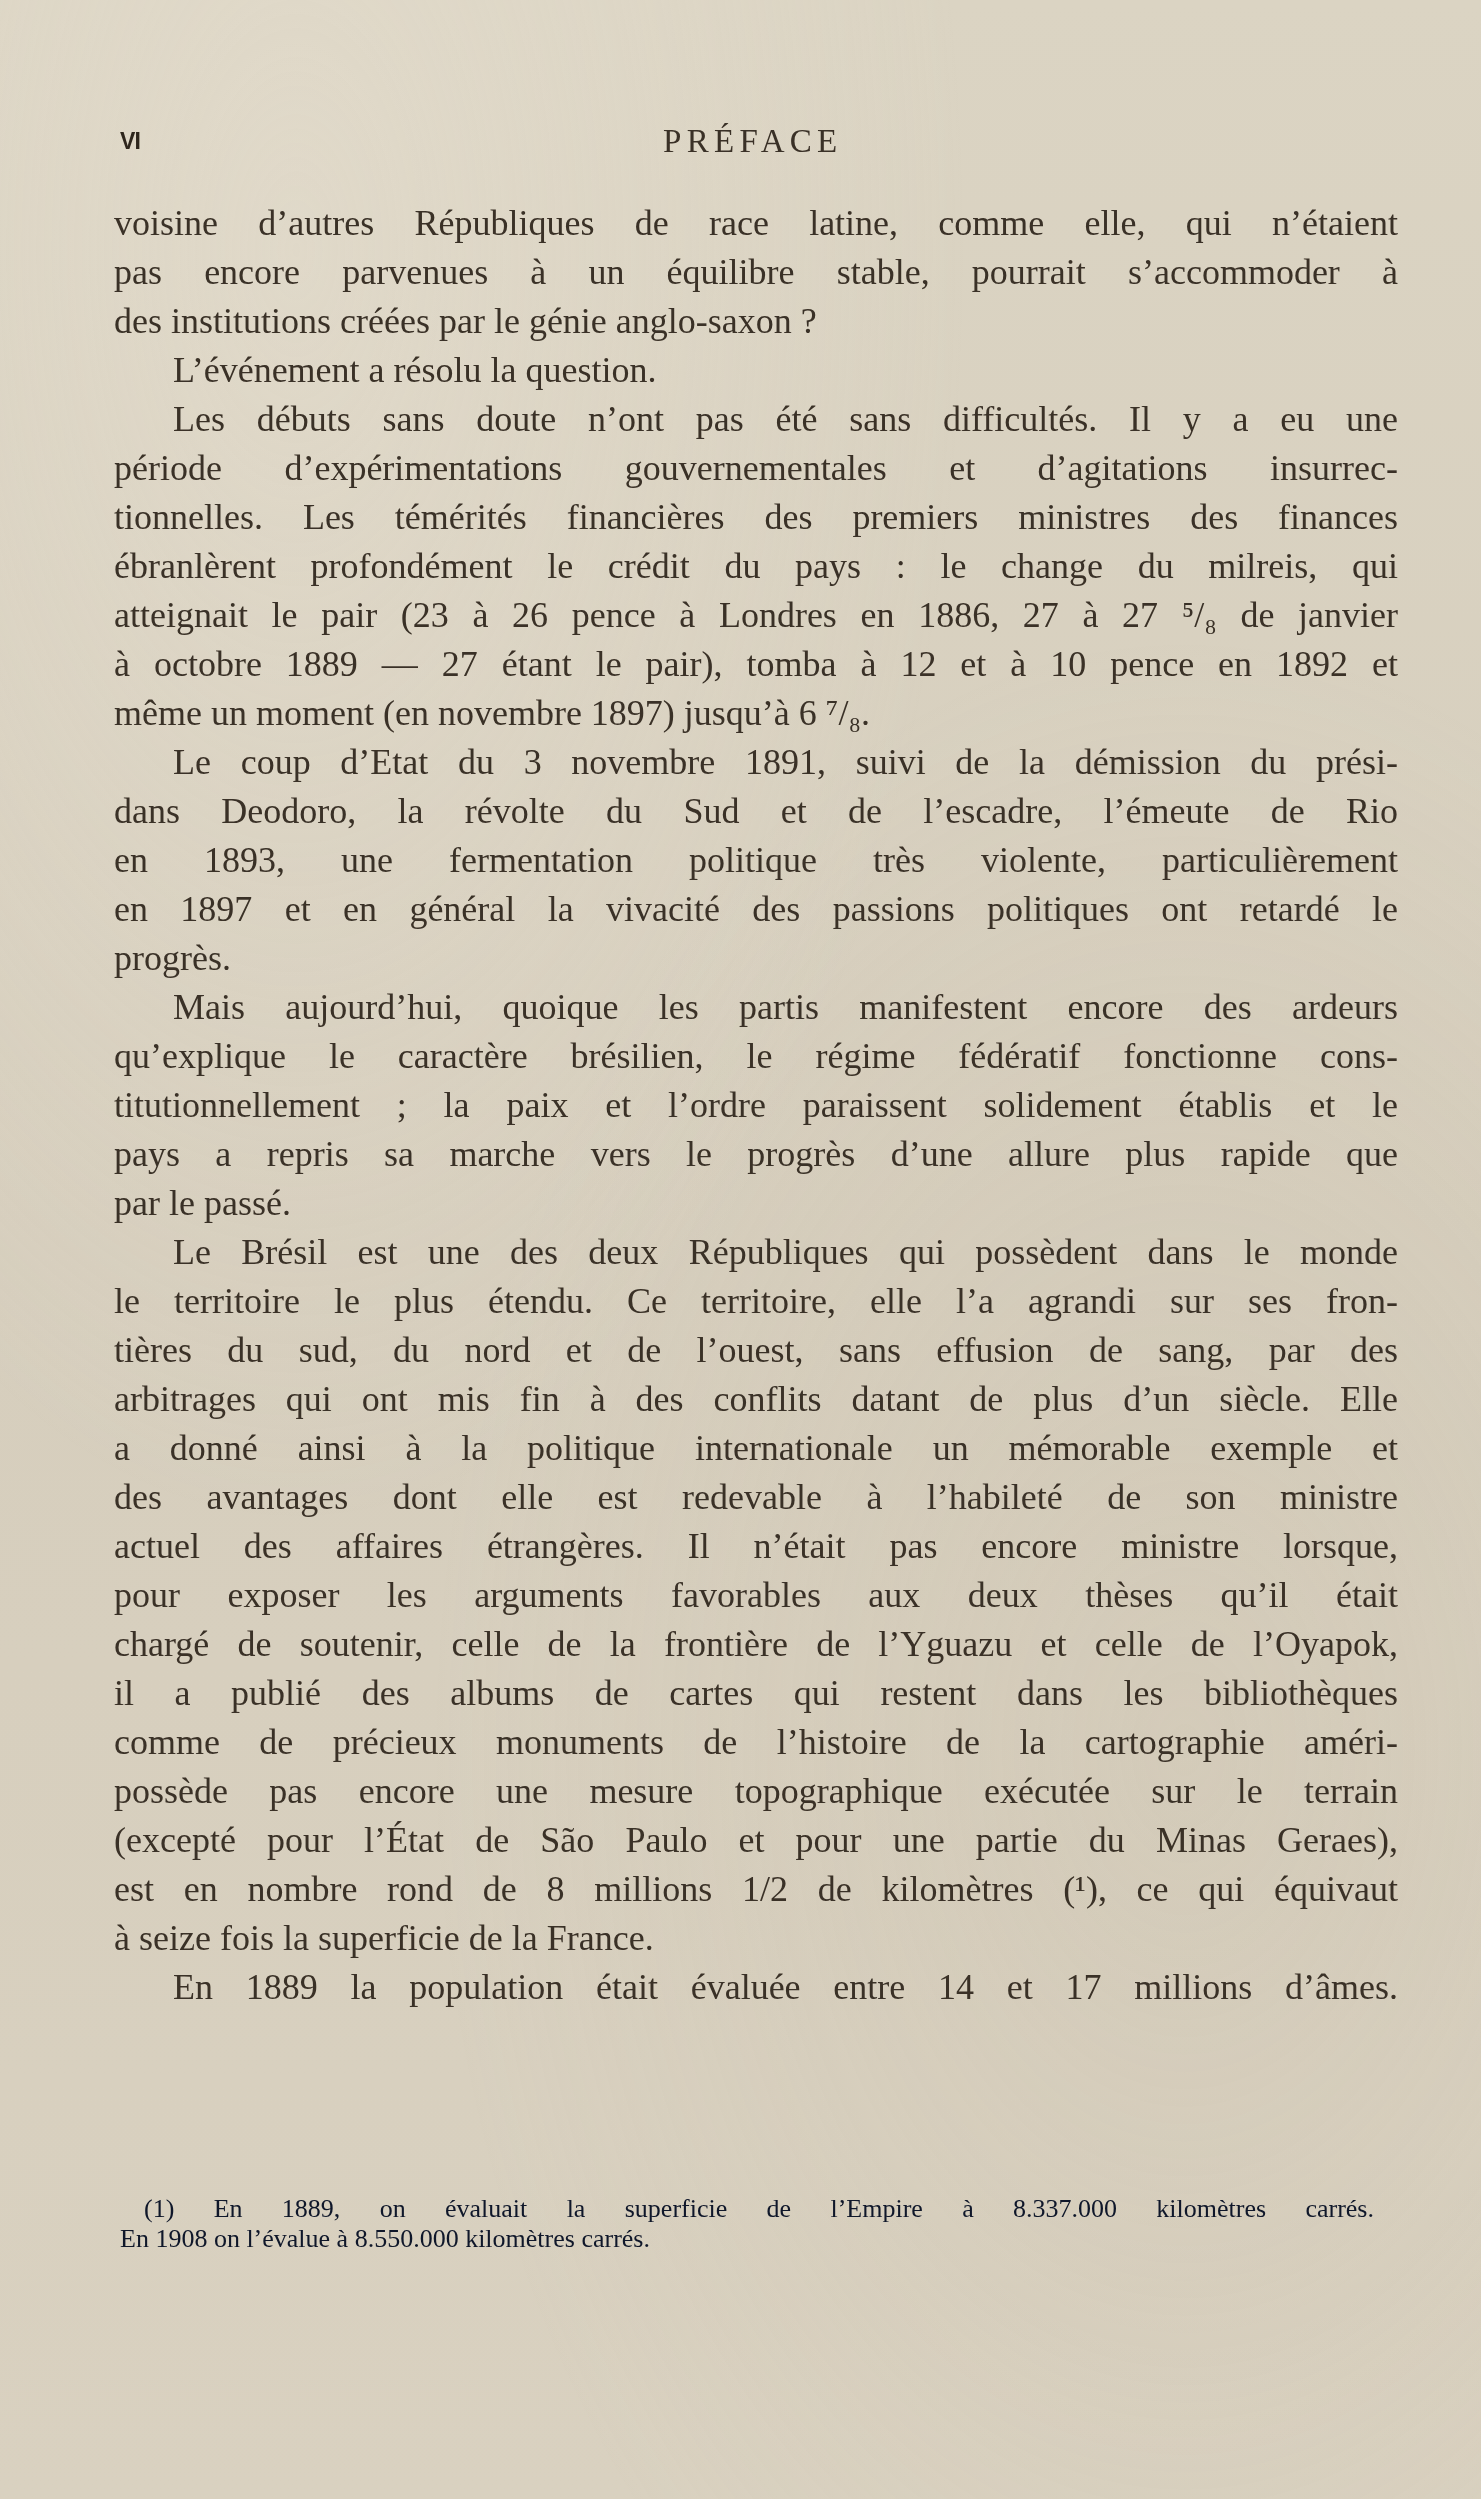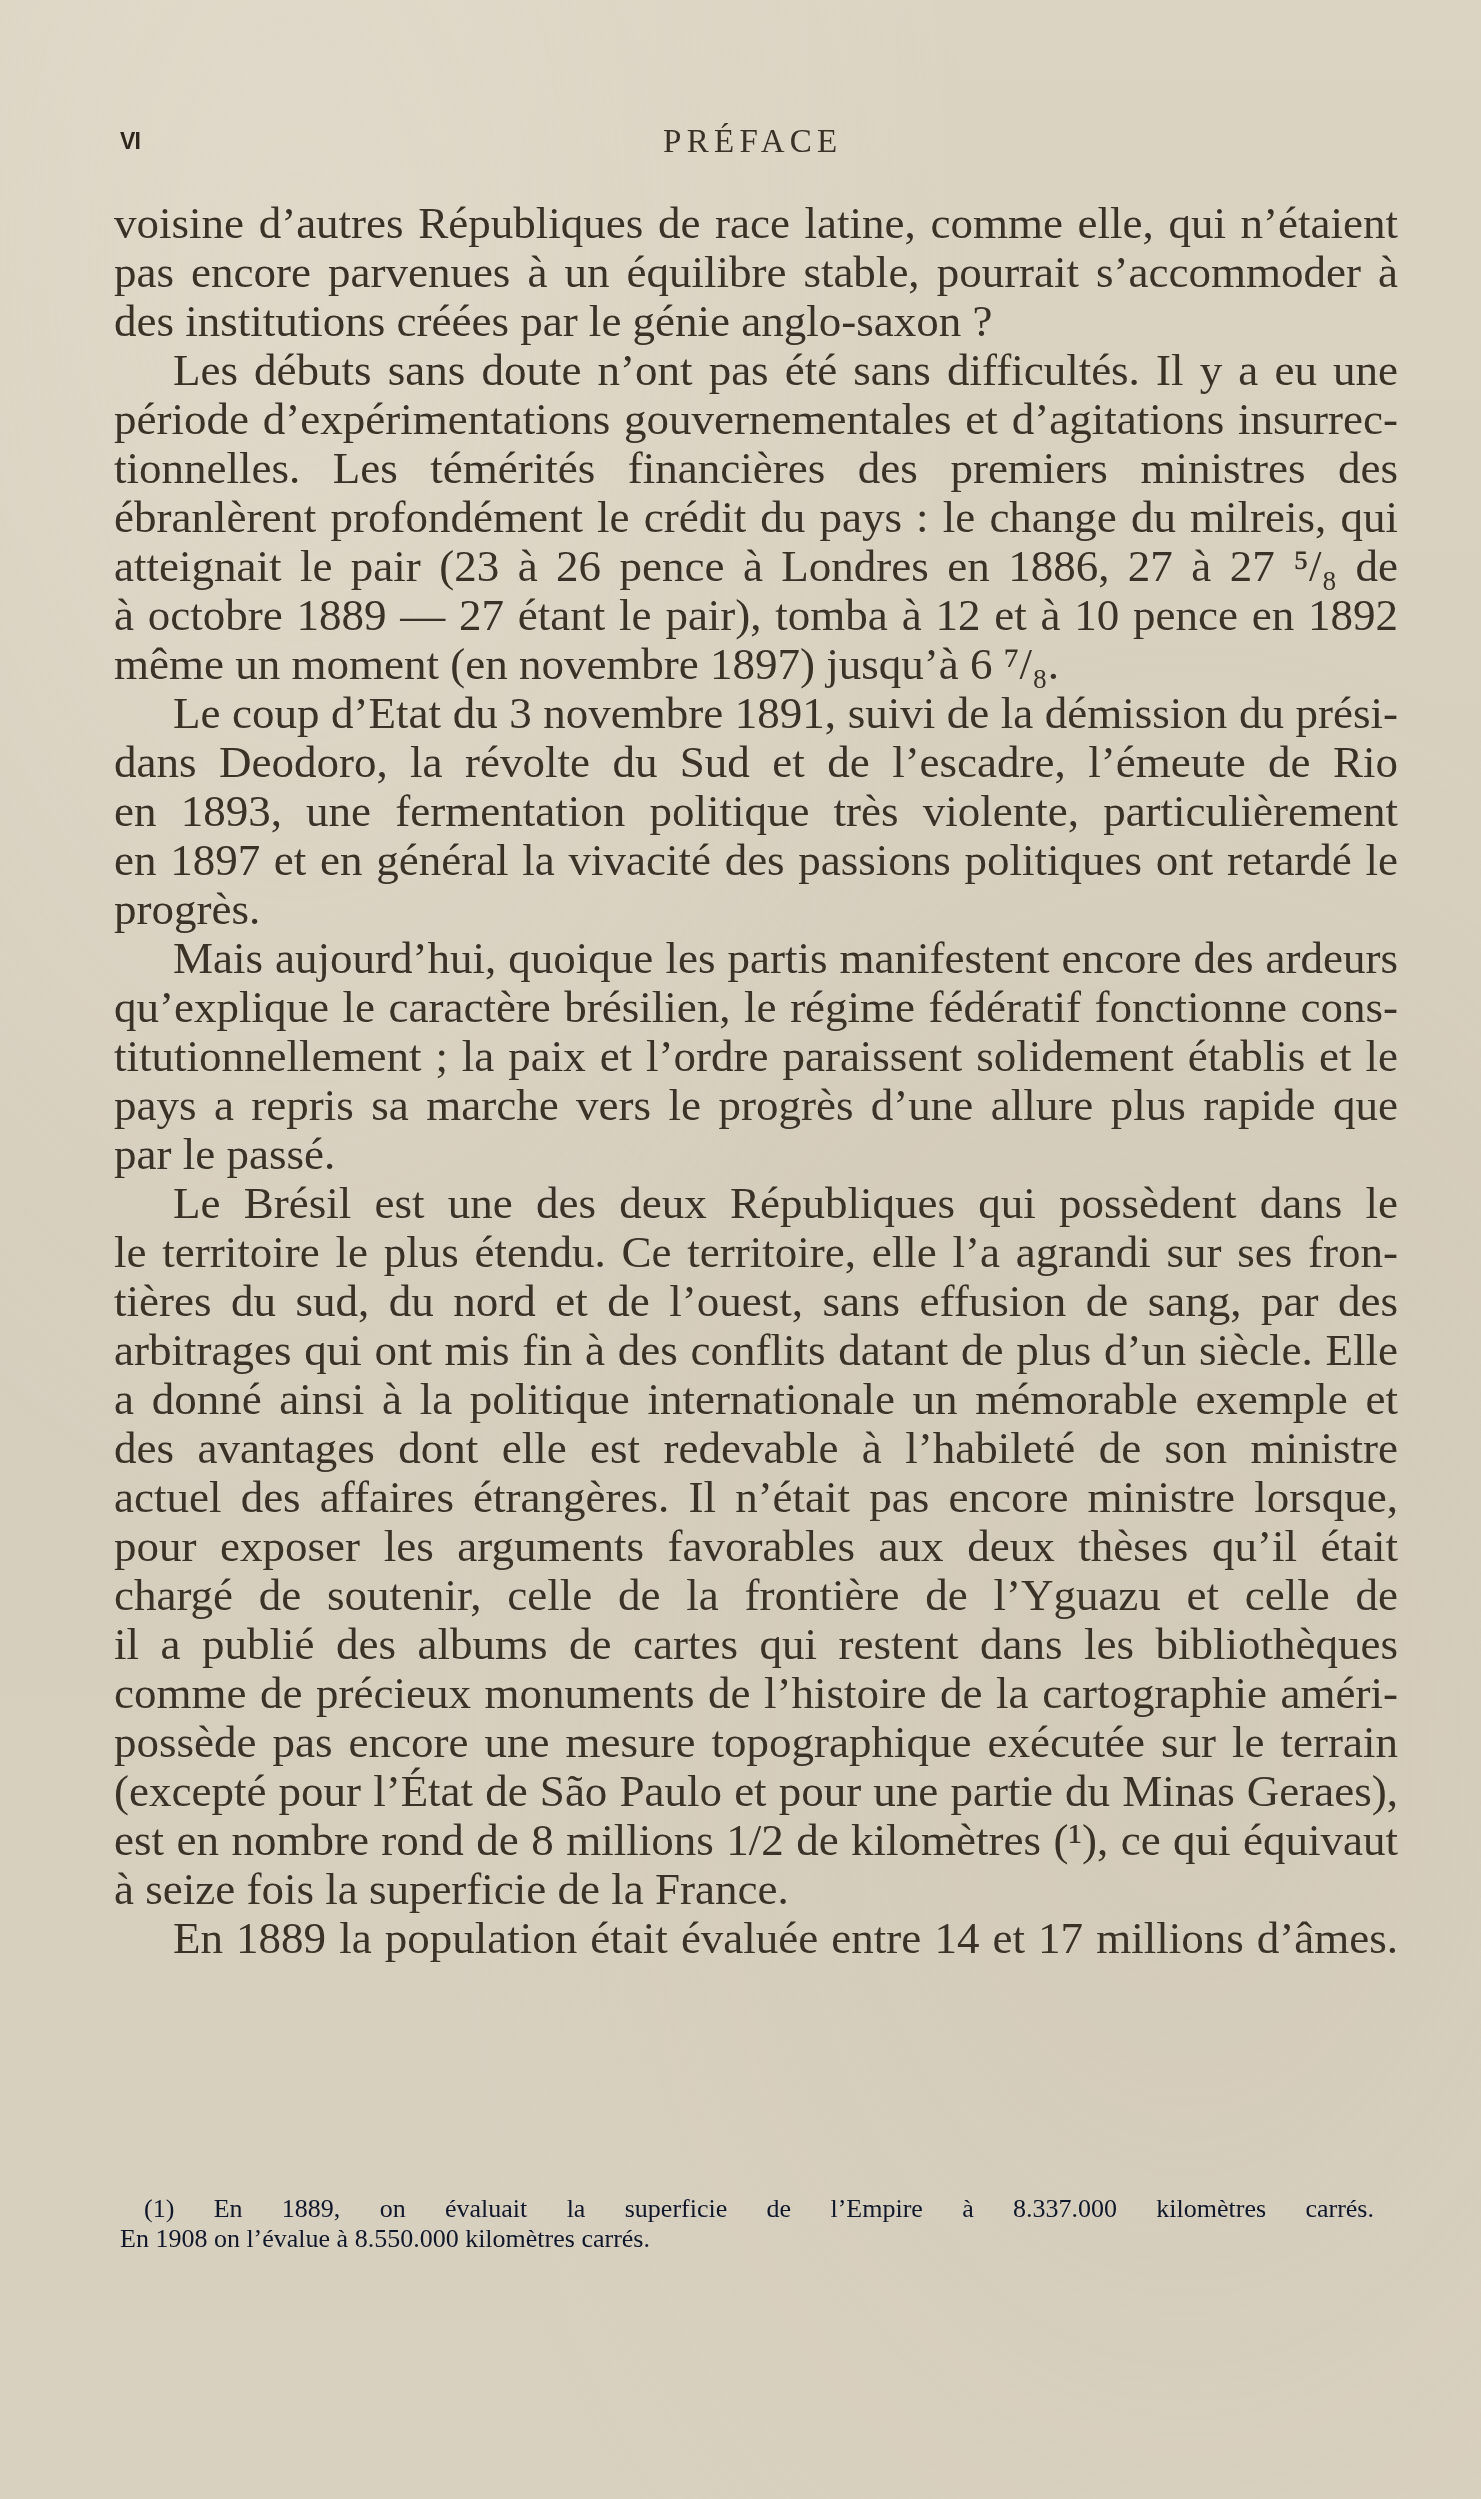--- a/index.html
+++ b/index.html
@@ -52,21 +52,21 @@
   }
   .body-text {
     position: absolute;
     left: 114px;
     top: 199px;
     width: 1284px;
   }
   .line {
     height: 49px;
     line-height: 49px;
-    font-size: 45px;
+    font-size: 36px;
     white-space: nowrap;
     text-align: justify;
     text-align-last: justify;
     overflow: visible;
   }
   .line.indent {
     padding-left: 59px;
   }
   .line.last {
     text-align: left;
@@ -99,20 +99,21 @@
 
   <div class="running-head">
     <span class="folio">VI</span>
     <span class="running-title">PRÉFACE</span>
   </div>
 
   <div class="body-text">
     <div class="line" style="white-space: normal; overflow: hidden;">voisine d’autres Républiques de race latine, comme elle, qui n’étaient</div>
     <div class="line" style="white-space: normal; overflow: hidden;">pas encore parvenues à un équilibre stable, pourrait s’accommoder à</div>
     <div class="line last">des institutions créées par le génie anglo-saxon ?</div>
+    <div class="line indent last">L’événement a résolu la question.</div>
     <div class="line indent" style="white-space: normal; overflow: hidden;">Les débuts sans doute n’ont pas été sans difficultés. Il y a eu une</div>
     <div class="line" style="white-space: normal; overflow: hidden;">période d’expérimentations gouvernementales et d’agitations insurrec-</div>
     <div class="line" style="white-space: normal; overflow: hidden;">tionnelles. Les témérités financières des premiers ministres des finances</div>
     <div class="line" style="white-space: normal; overflow: hidden;">ébranlèrent profondément le crédit du pays : le change du milreis, qui</div>
     <div class="line" style="white-space: normal; overflow: hidden;">atteignait le pair (23 à 26 pence à Londres en 1886, 27 à 27 ⁵/₈ de janvier</div>
     <div class="line" style="white-space: normal; overflow: hidden;">à octobre 1889 — 27 étant le pair), tomba à 12 et à 10 pence en 1892 et</div>
     <div class="line last">même un moment (en novembre 1897) jusqu’à 6 ⁷/₈.</div>
     <div class="line indent" style="white-space: normal; overflow: hidden;">Le coup d’Etat du 3 novembre 1891, suivi de la démission du prési-</div>
     <div class="line" style="white-space: normal; overflow: hidden;">dans Deodoro, la révolte du Sud et de l’escadre, l’émeute de Rio</div>
     <div class="line" style="white-space: normal; overflow: hidden;">en 1893, une fermentation politique très violente, particulièrement</div>

